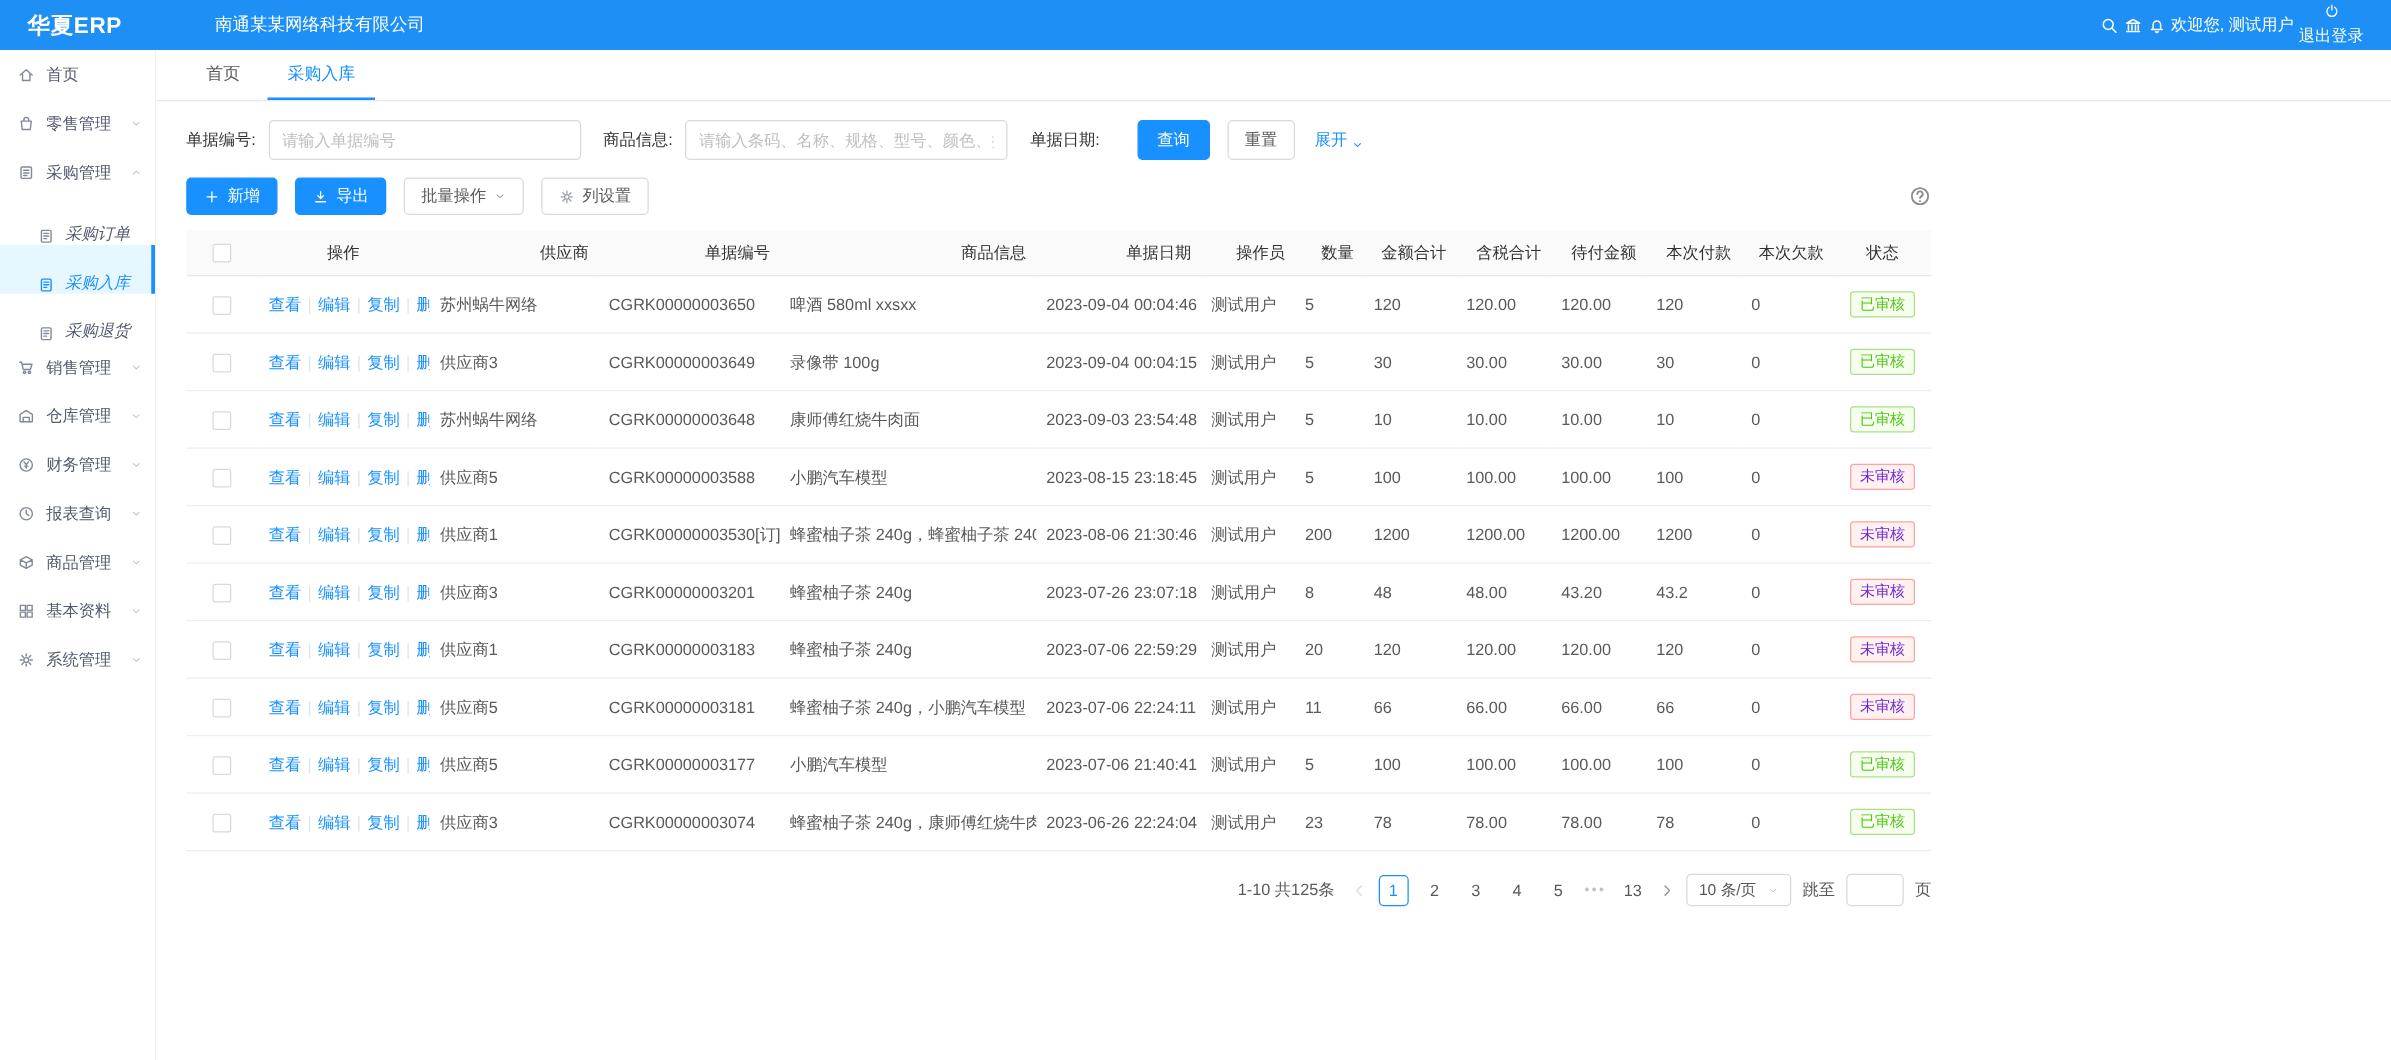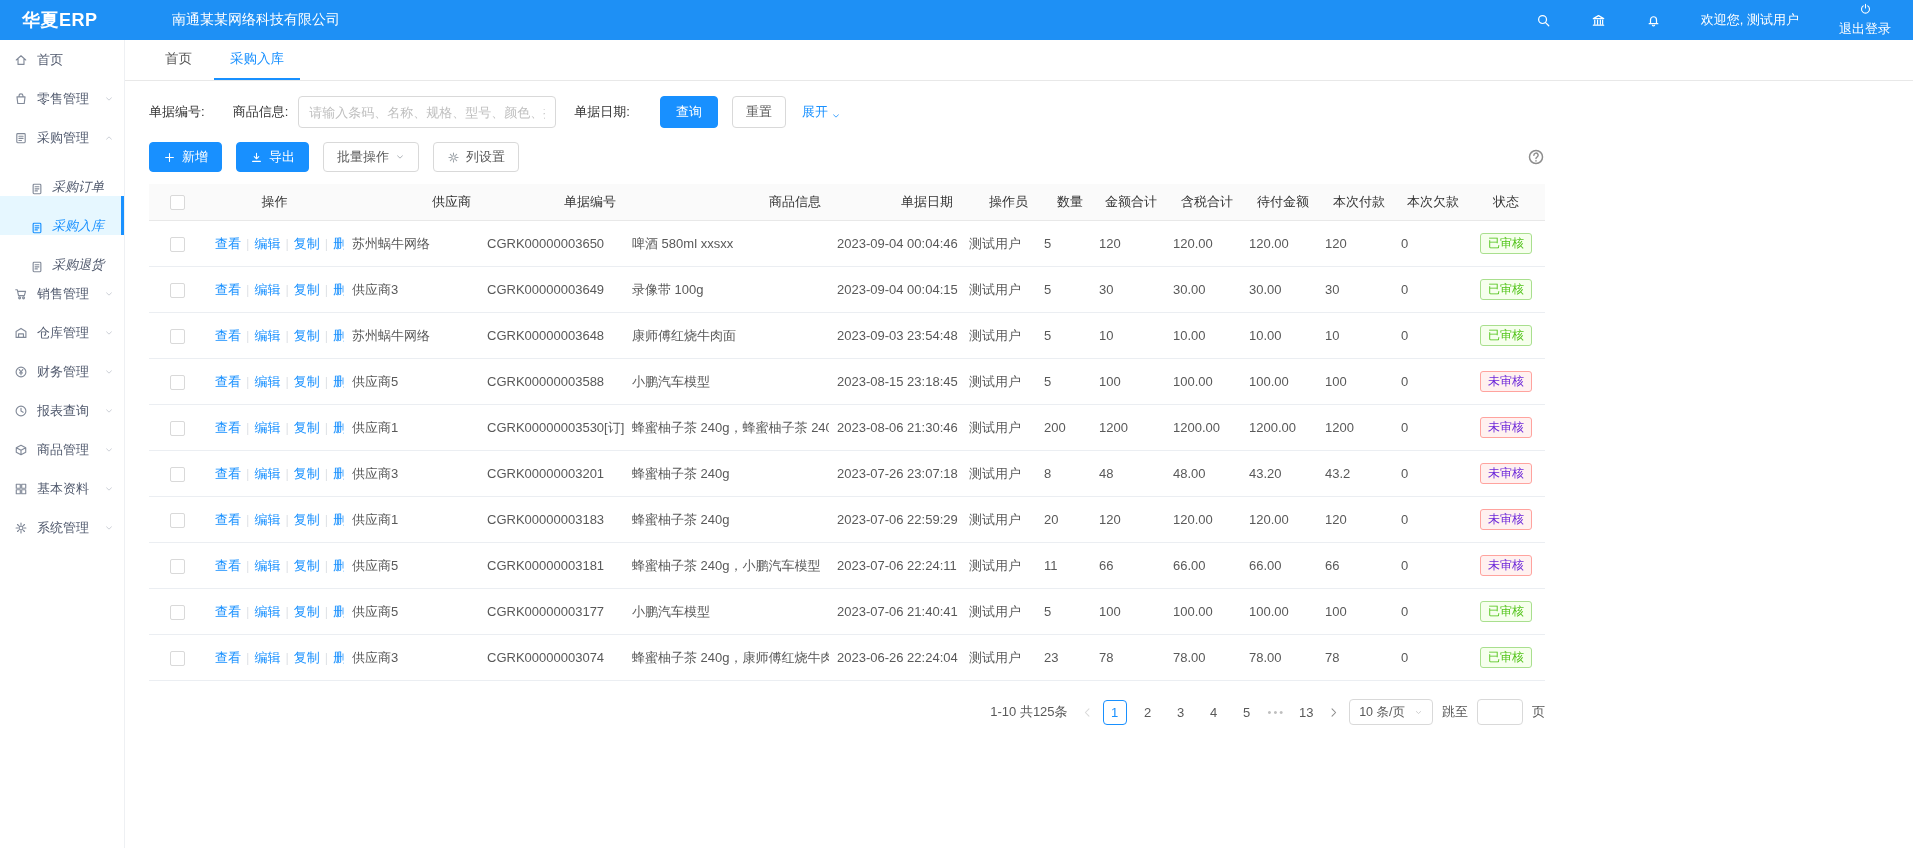--- a/index.html
+++ b/index.html
@@ -2,21 +2,21 @@
 <html><head>
 <meta charset="utf-8">
 <style>
   * { box-sizing: border-box; margin: 0; padding: 0; }
   html,body { width:1913px; height:848px; background:#fff; font-family:"Liberation Sans","DejaVu Sans",sans-serif; font-size:13px; color:#333; overflow:hidden; }
 
   
   .header { position:absolute; top:0; left:0; width:1913px; height:40px; background:#1e90f5; display:flex; align-items:center; color:#fff; z-index:10; }
   .logo { width:125px; padding-left:22px; font-size:18px; font-weight:bold; letter-spacing:.5px; }
   .company { margin-left:47px; font-size:14px; }
-  .header-right { margin-left:auto; display:flex; align-items:center; gap:40px; padding-right:22px; font-size:13px; }
+  .header-right { margin-left:auto; display:flex; align-items:center; gap:4px; padding-right:22px; font-size:13px; }
   .hicon { width:15px; height:15px; display:inline-flex; color:#fff; cursor:pointer; }
   .logout { display:inline-flex; align-items:center; gap:5px; cursor:pointer;flex-direction:column; }
 
   
   .sidebar { position:absolute; top:40px; left:0; width:125px; height:808px; background:#fff; border-right:1px solid #eef0f3; overflow:hidden; }
   .side-item { height:39px; display:flex; align-items:center; gap:9px; padding:0 10px 0 14px; color:#515a6e; cursor:pointer; }
   .side-icon { width:14px; height:14px; color:#828a99; flex:none; display:inline-flex; }
   .side-label { white-space:nowrap; }
   .side-chev { width:10px; height:10px; margin-left:auto; color:#c0c4cc; display:inline-flex; }
   .side-sub { height:39px; display:flex; align-items:flex-end; gap:8px; padding:0 10px 0 30px; color:#515a6e; cursor:pointer;font-style:italic; }
@@ -288,20 +288,21 @@
 <div class="main">
   <div class="tabbar" id="tabbar">
       <div class="tab">首页</div>
       <div class="tab active">采购入库</div>
     </div>
 
   <div class="content">
 
     <div class="filterbar">
       <span class="f-label">单据编号:</span>
+      <input class="inp inp-bill" placeholder="请输入单据编号" style="">
       <span class="f-label f-gap">商品信息:</span>
       <input class="inp inp-goods" placeholder="请输入条码、名称、规格、型号、颜色、扩展..." style="">
       <span class="f-label f-gap">单据日期:</span>
       <button class="btn btn-primary btn-search">
         <span>查询</span>
       </button>
       <button class="btn btn-reset">
         <span>重置</span>
       </button>
       <span class="expand">

